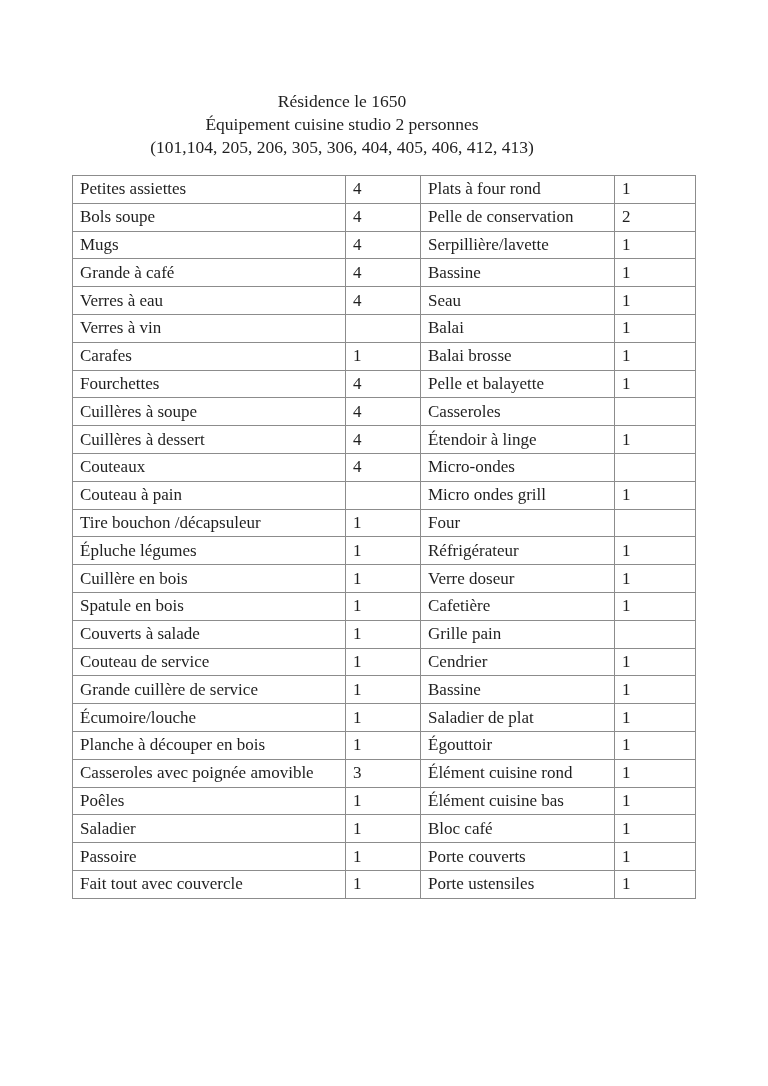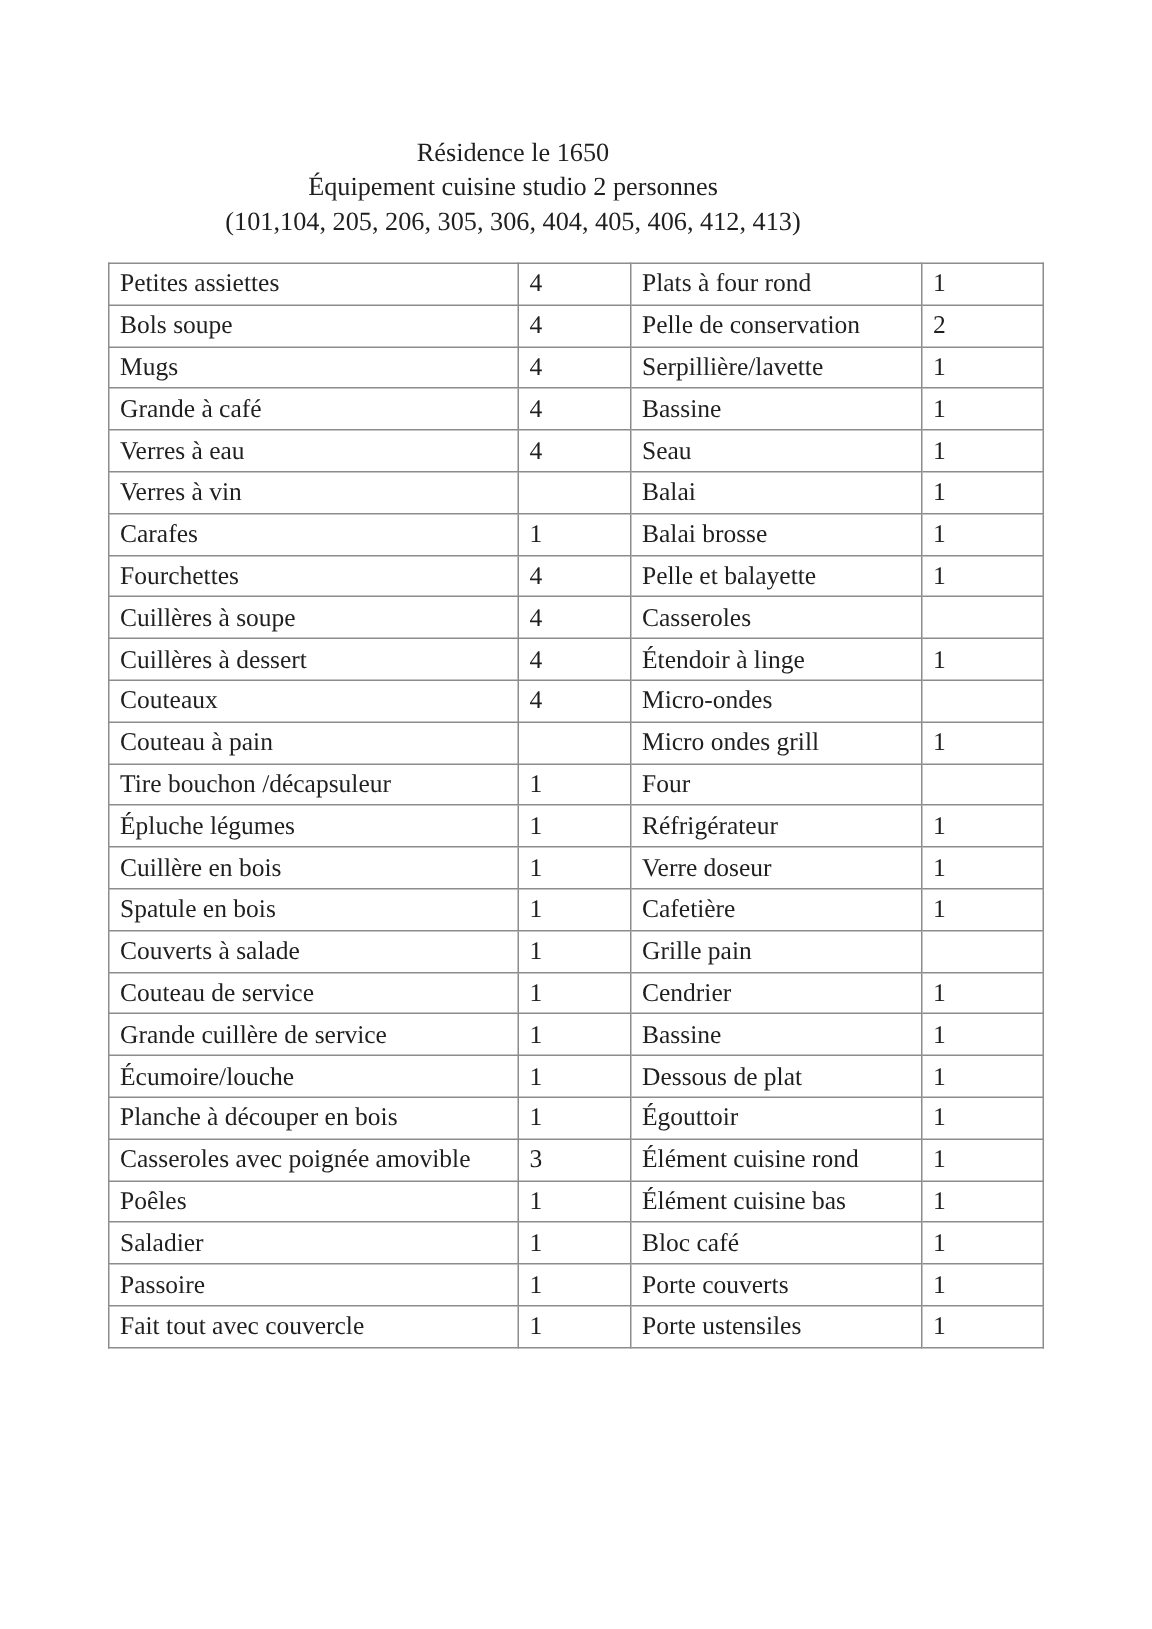--- a/index.html
+++ b/index.html
@@ -173,21 +173,21 @@
       </tr>
       <tr>
         <td>Grande cuillère de service</td>
         <td>1</td>
         <td>Bassine</td>
         <td>1</td>
       </tr>
       <tr>
         <td>Écumoire/louche</td>
         <td>1</td>
-        <td>Dessous de plat</td>
+        <td>Saladier de plat</td>
         <td>1</td>
       </tr>
       <tr>
         <td>Planche à découper en bois</td>
         <td>1</td>
         <td>Égouttoir</td>
         <td>1</td>
       </tr>
       <tr>
         <td>Casseroles avec poignée amovible</td>

